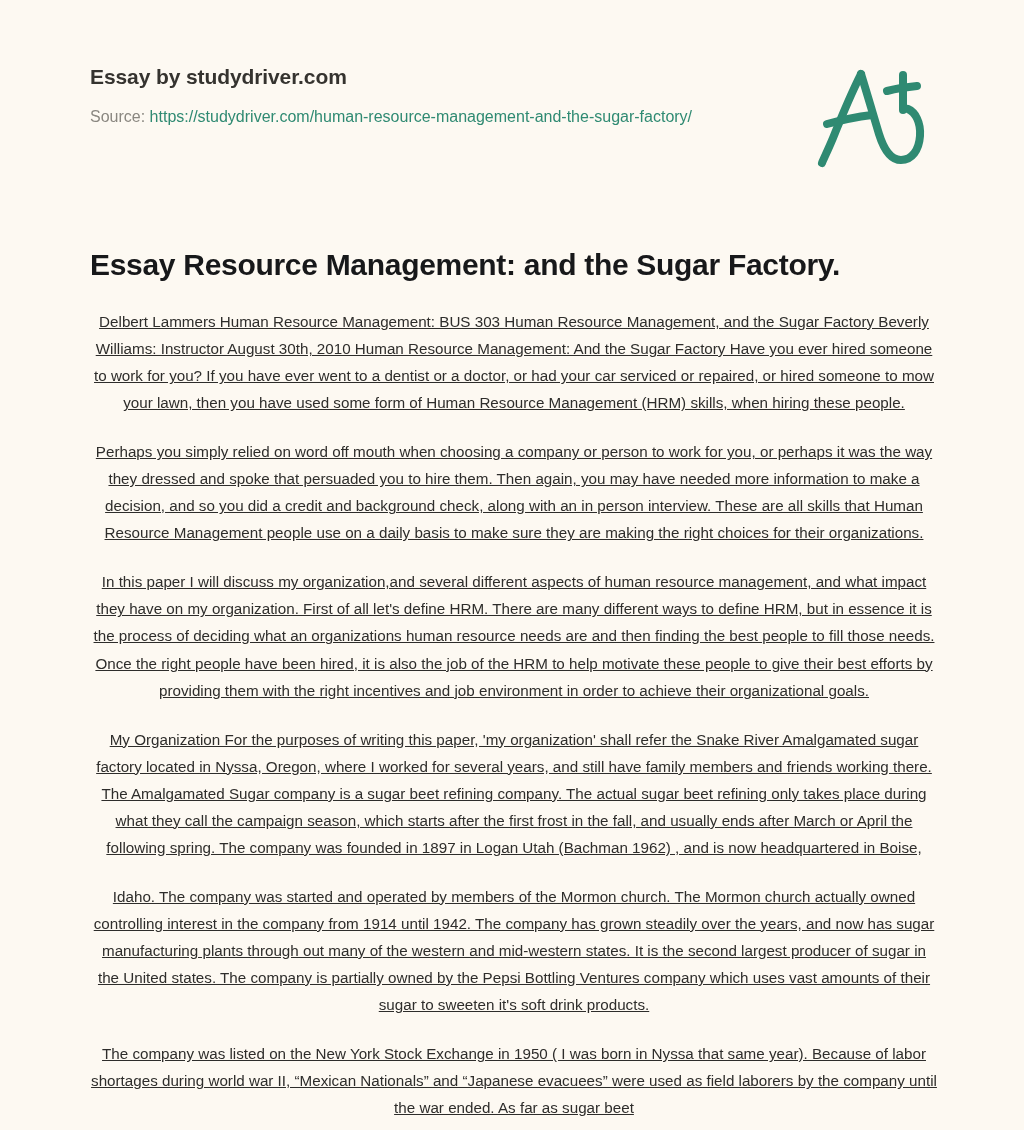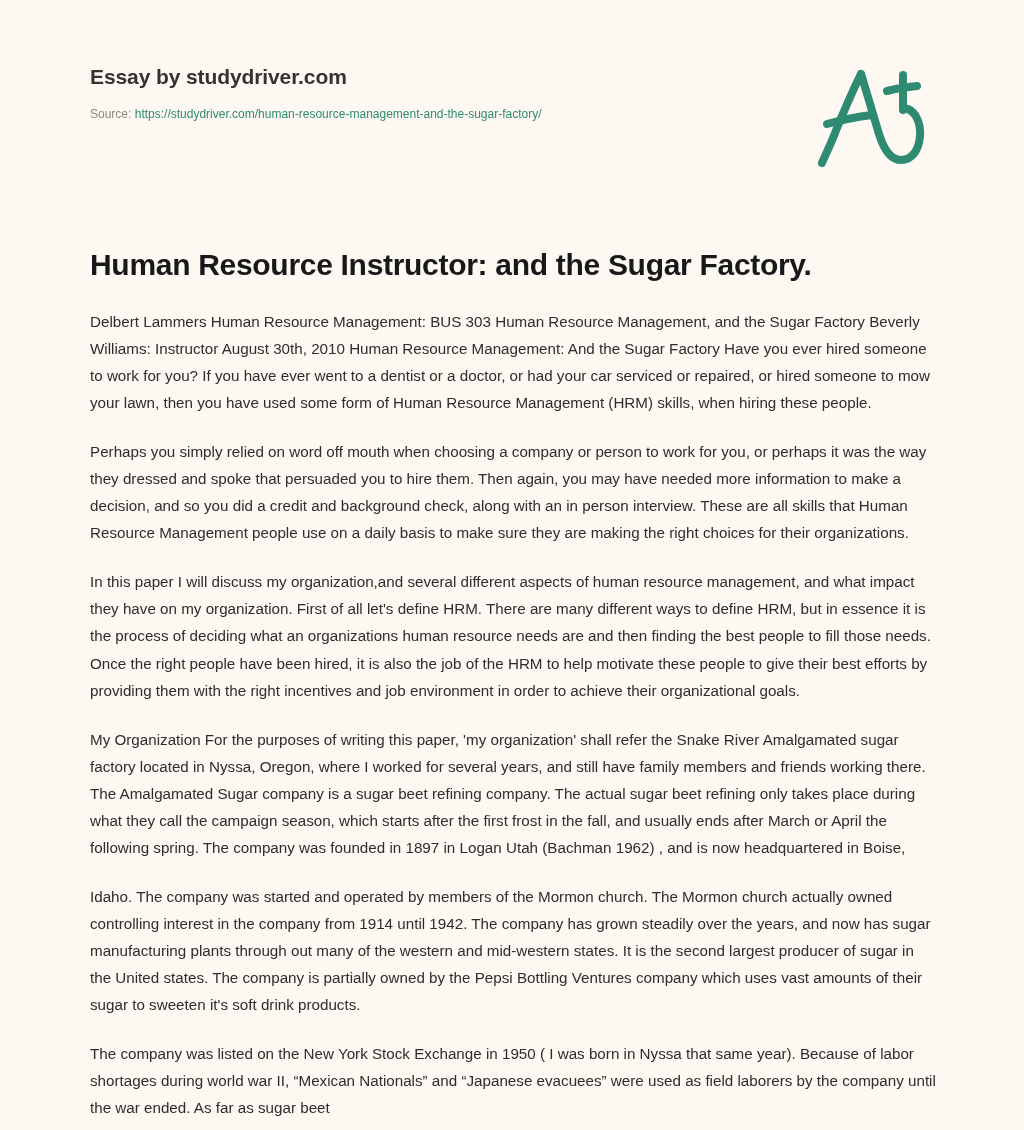--- a/index.html
+++ b/index.html
@@ -37,21 +37,21 @@
     font-weight: bold;
     color: #35332f;
     letter-spacing: -0.1px;
     line-height: 1.2;
     margin: 0;
   }
 
   .source-line {
     margin: 0;
     padding-top: 18px;
-    font-size: 12px;
+    font-size: 16px;
     line-height: 1.3;
     color: #8a8780;
     white-space: nowrap;
   }
   .source-label {
     color: #8a8780;
   }
   .source-url {
     color: #2f8a72;
     text-decoration: none;
@@ -91,22 +91,23 @@
     left: 90px;
     top: 308px;
     width: 848px;
   }
 
   .body-copy p {
     margin: 0 0 22px 0;
     font-size: 15.2px;
     line-height: 1.78;
     color: #2e2d2b;
-    text-align: left;
+    text-align: center;
     hyphens: none;
+    text-decoration: underline;
   }
   .body-copy p:last-child {
     margin-bottom: 8px;
   }
 </style>
 </head>
 <body>
 
 <div class="page">
 
@@ -129,21 +130,21 @@
 
         <path d="M19 58 C30 55, 48 51, 64 49" stroke-width="8"></path>
 
         <path d="M79 25 C87 23, 99 21, 109 20" stroke-width="8"></path>
 
         <path d="M95 9 C95 20, 95 33, 95 44" stroke-width="8"></path>
       </g>
     </svg>
   </div>
 
-  <h1 class="doc-title">Human Resource Instructor: and the Sugar Factory.</h1>
+  <h1 class="doc-title">Essay Resource Management: and the Sugar Factory.</h1>
 
   <div class="body-copy">
     <p>Delbert Lammers Human Resource Management: BUS 303 Human Resource Management, and the Sugar Factory Beverly Williams: Instructor August 30th, 2010 Human Resource Management: And the Sugar Factory Have you ever hired someone to work for you? If you have ever went to a dentist or a doctor, or had your car serviced or repaired, or hired someone to mow your lawn, then you have used some form of Human Resource Management (HRM) skills, when hiring these people.</p>
     <p>Perhaps you simply relied on word off mouth when choosing a company or person to work for you, or perhaps it was the way they dressed and spoke that persuaded you to hire them. Then again, you may have needed more information to make a decision, and so you did a credit and background check, along with an in person interview. These are all skills that Human Resource Management people use on a daily basis to make sure they are making the right choices for their organizations.</p>
     <p>In this paper I will discuss my organization,and several different aspects of human resource management, and what impact they have on my organization. First of all let's define HRM. There are many different ways to define HRM, but in essence it is the process of deciding what an organizations human resource needs are and then finding the best people to fill those needs. Once the right people have been hired, it is also the job of the HRM to help motivate these people to give their best efforts by providing them with the right incentives and job environment in order to achieve their organizational goals.</p>
     <p>My Organization For the purposes of writing this paper, 'my organization' shall refer the Snake River Amalgamated sugar factory located in Nyssa, Oregon, where I worked for several years, and still have family members and friends working there. The Amalgamated Sugar company is a sugar beet refining company. The actual sugar beet refining only takes place during what they call the campaign season, which starts after the first frost in the fall, and usually ends after March or April the following spring. The company was founded in 1897 in Logan Utah (Bachman 1962) , and is now headquartered in Boise,</p>
     <p>Idaho. The company was started and operated by members of the Mormon church. The Mormon church actually owned controlling interest in the company from 1914 until 1942. The company has grown steadily over the years, and now has sugar manufacturing plants through out many of the western and mid-western states. It is the second largest producer of sugar in the United states. The company is partially owned by the Pepsi Bottling Ventures company which uses vast amounts of their sugar to sweeten it's soft drink products.</p>
     <p>The company was listed on the New York Stock Exchange in 1950 ( I was born in Nyssa that same year). Because of labor shortages during world war II, “Mexican Nationals” and “Japanese evacuees” were used as field laborers by the company until the war ended. As far as sugar beet</p>
   </div>
 

